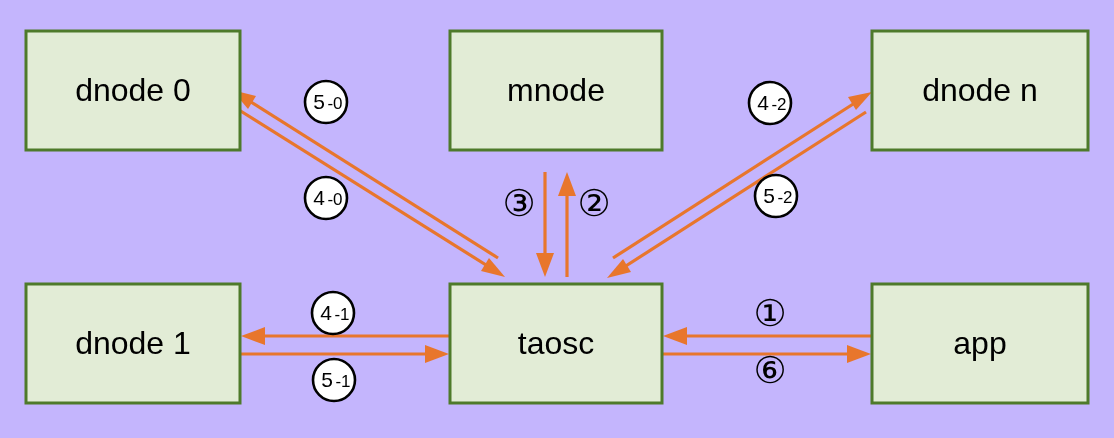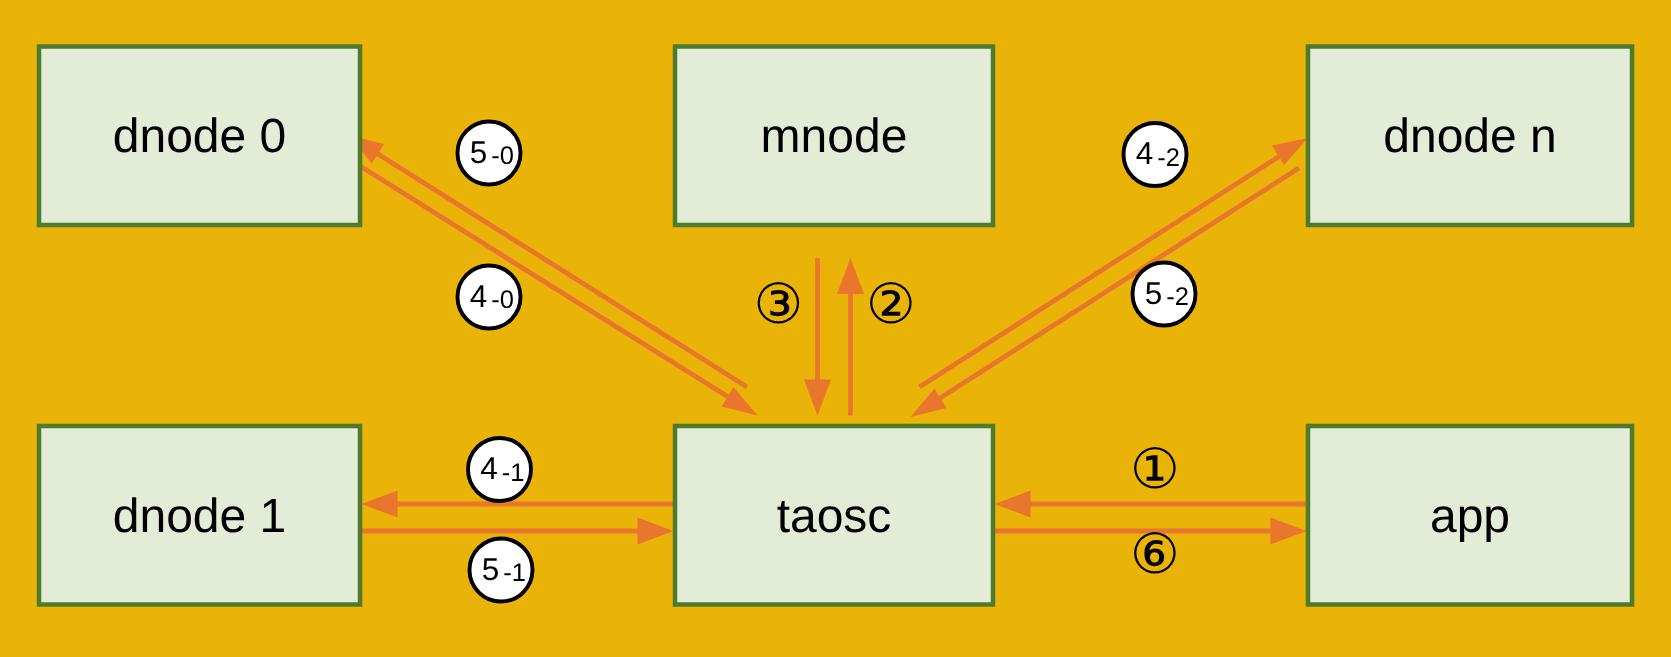--- a/index.html
+++ b/index.html
@@ -7,21 +7,21 @@
     padding: 0;
     background: #ffffff;
   }
   body {
     font-family: "Liberation Sans", sans-serif;
   }
   #diagram-root {
     position: relative;
     width: 1114px;
     height: 438px;
-    background: #eab308;
+    background: #c4b5fd;
     overflow: hidden;
   }
   svg#diagram-canvas {
     position: absolute;
     left: 0;
     top: 0;
     width: 1114px;
     height: 438px;
     display: block;
   }

